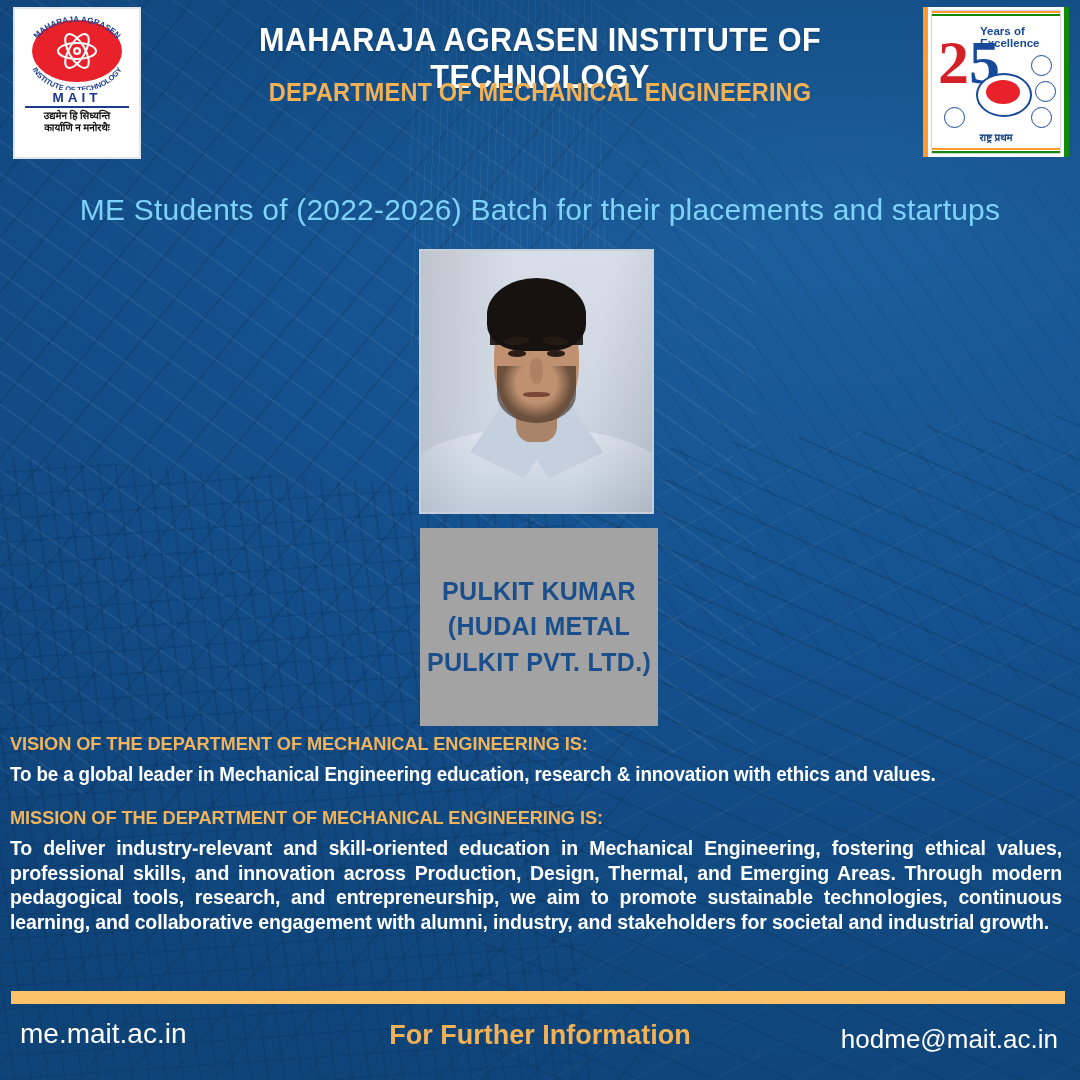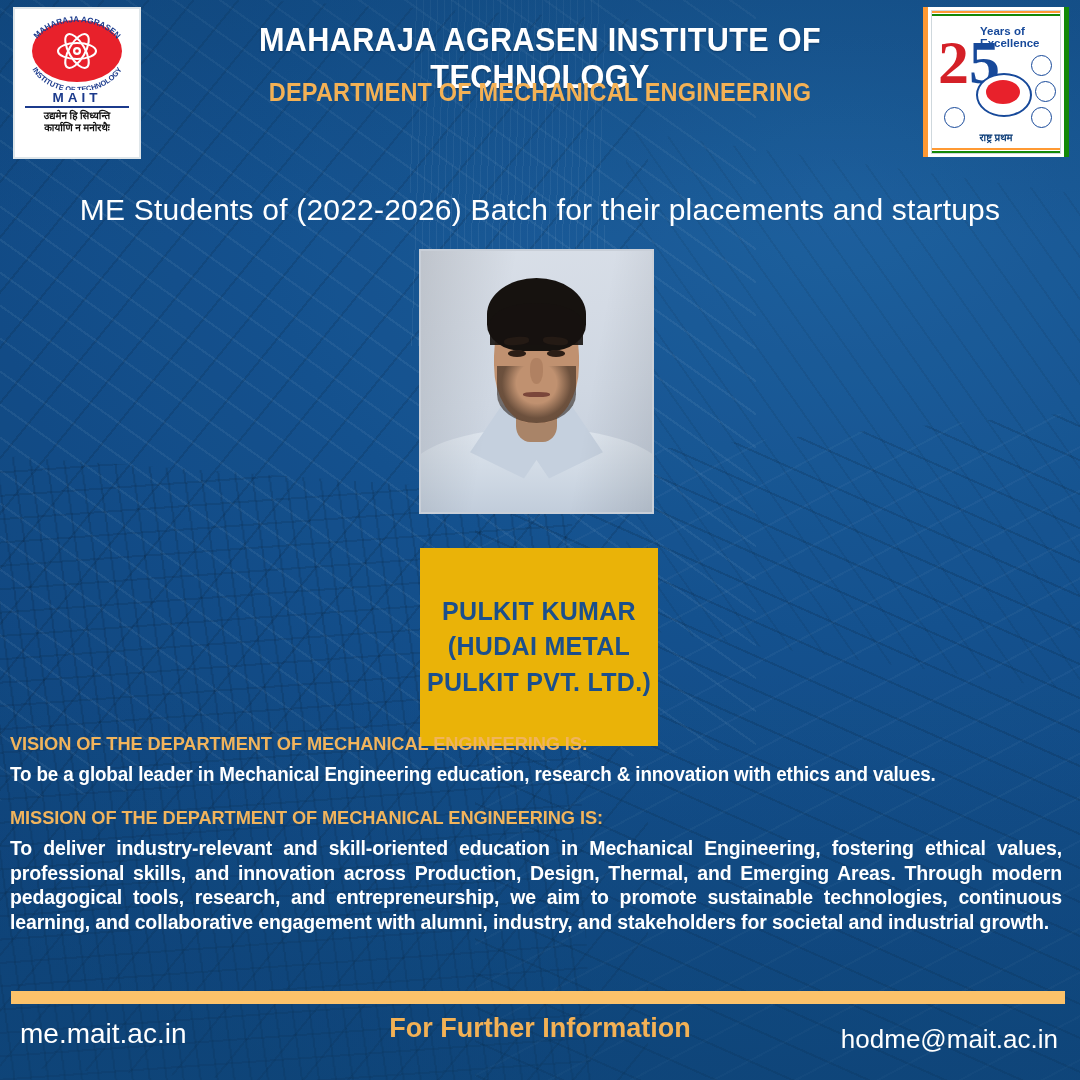--- a/index.html
+++ b/index.html
@@ -170,21 +170,21 @@
   .h-congrats{
     position:absolute;left:0;right:0;top:118px;text-align:center;
     color:#8fe04d;font-size:40px;line-height:1;
     font-family:"Liberation Serif", serif;
     font-style:italic;font-weight:normal;letter-spacing:1.5px;
   }
 
   
   .batch-line{
     position:absolute;left:0;right:0;top:193px;text-align:center;
-    color:#ffffff;font-size:30px;font-weight:500;letter-spacing:.2px;
+    color:#7dd3fc;font-size:30px;font-weight:500;letter-spacing:.2px;
     font-family:"Liberation Sans", sans-serif;
   }
 
   
   .photo-frame{
     position:absolute;left:419px;top:249px;width:235px;height:265px;
     background:#c9d3e0;border:2px solid #c9cfd8;box-sizing:border-box;overflow:hidden;
   }
   .photo-bg{
     position:absolute;inset:0;
@@ -236,23 +236,23 @@
   }
   .ph-mouth{position:absolute;left:44%;top:54%;width:12%;height:2%;
     background:#7a463a;border-radius:40%;}
   .ph-shadow{
     position:absolute;inset:0;
     background:linear-gradient(100deg, rgba(0,0,0,.12) 0%, rgba(0,0,0,0) 35%, rgba(0,0,0,0) 70%, rgba(0,0,0,.10) 100%);
   }
 
   .name-card{
     position:absolute;left:420px;top:528px;width:238px;height:198px;
-    background:#eab308;
+    background:#a3a3a3;
     display:flex;flex-direction:column;align-items:center;justify-content:center;
-    box-sizing:border-box;padding:8px 6px;margin-top:20px;
+    box-sizing:border-box;padding:8px 6px;
   }
   .name-card div{
     color:#1b4f8c;font-weight:bold;font-size:25px;line-height:1.42;
     text-align:center;letter-spacing:.3px;
     font-family:"Liberation Sans", sans-serif;
   }
 
   
   .vm{position:absolute;left:10px;right:12px;top:733px;}
   .vm-head{
@@ -275,21 +275,21 @@
     background:#fcc26a;
   }
   .foot-row{
     position:absolute;left:0;right:0;top:1010px;height:60px;
   }
   .foot-web{
     position:absolute;left:20px;top:8px;color:#ffffff;font-size:28px;font-weight:500;
     font-family:"Liberation Sans", sans-serif;
   }
   .foot-mid{
-    position:absolute;left:0;right:0;top:3px;text-align:center;
+    position:absolute;left:0;right:0;top:10px;text-align:center;
     color:#f3b155;font-size:27px;font-weight:bold;
     font-family:"Liberation Sans", sans-serif;
   }
   .foot-mail{
     position:absolute;right:22px;top:14px;color:#ffffff;font-size:26px;font-weight:500;
     font-family:"Liberation Sans", sans-serif;
   }
 </style>
 </head>
 <body>

